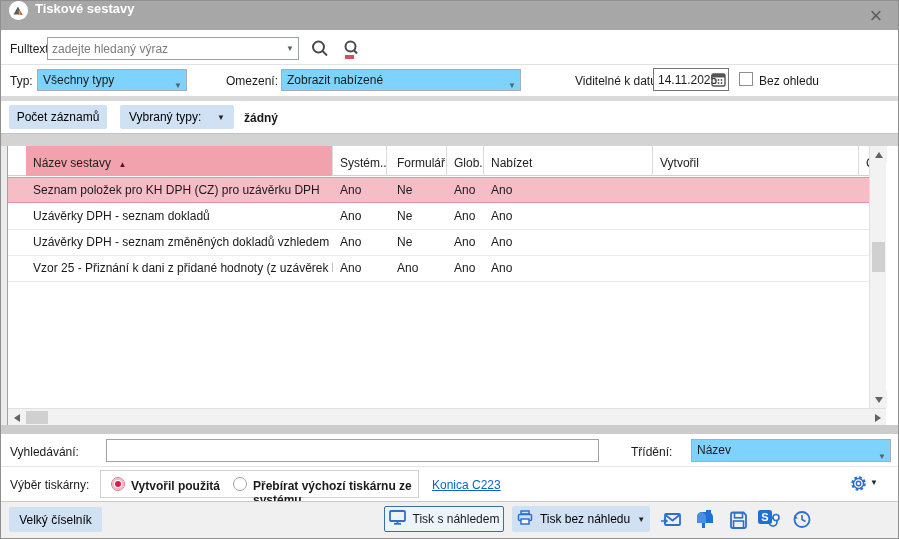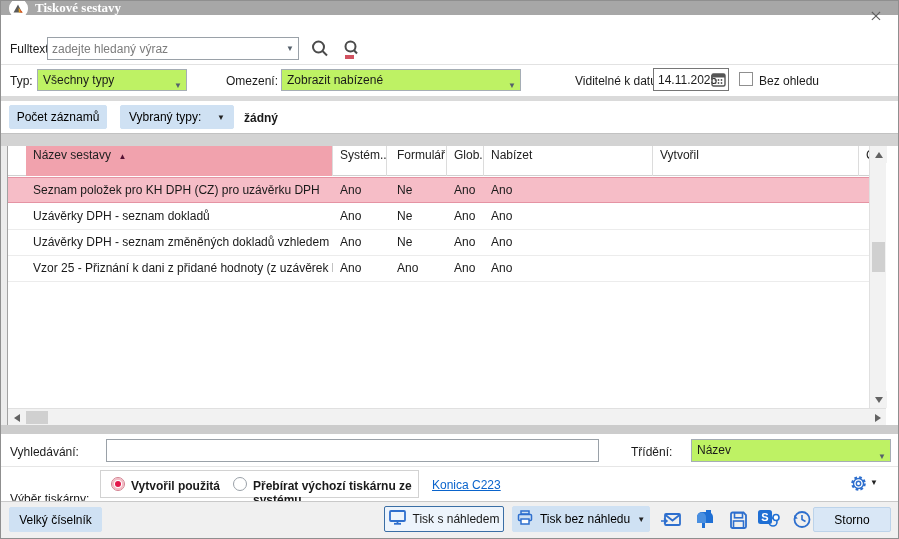--- a/index.html
+++ b/index.html
@@ -1,40 +1,40 @@
 <!DOCTYPE html>
 <html><head>
 <meta charset="utf-8">
 <style>
   * { box-sizing: border-box; margin: 0; padding: 0; }
   html,body { background:#888; }
   body { font-family: "Liberation Sans", "DejaVu Sans", sans-serif; font-size:12px; color:#1a1a1a; }
   .win { position:relative; width:899px; height:539px; background:#fff; border:1px solid #8f8f8f; overflow:hidden; }
 
   
-  .titlebar { position:absolute; left:0; top:0; width:899px; height:14px; background:#a7a7a7; display:flex; align-items:center; padding-left:8px;font-family:Liberation Serif, serif; }
+  .titlebar { position:absolute; left:0; top:0; width:899px; height:29px; background:#a7a7a7; display:flex; padding-left:8px; }
   .logo { width:19px; height:19px; border-radius:50%; background:#fff; position:relative; overflow:hidden; flex:0 0 auto; }
   .logo svg { position:absolute; left:0; top:0; }
   .title-text { color:#fff; font-weight:bold; font-size:13px; margin-left:7px; }
   .close-x { position:absolute; right:12px; top:3px; width:24px; height:24px; color:#5e5e5e; font-size:22px; line-height:24px; text-align:center; cursor:default; }
 
   
   .lbl { position:absolute; color:#1a1a1a; }
-  .combo { position:absolute; background:#bef264; border:1px solid #a5adb5; height:22px; line-height:20px; padding:0 18px 0 5px; overflow:hidden; white-space:nowrap; }
+  .combo { position:absolute; background:#7dd3fc; border:1px solid #a5adb5; height:22px; line-height:20px; padding:0 18px 0 5px; overflow:hidden; white-space:nowrap; }
   .combo .caret { position:absolute; right:4px; top:6px; font-size:8px; color:#55606b; }
   .txtin { position:absolute; background:#fff; border:1px solid #9aa1a8; height:22px; padding:0 4px; font-family:inherit; font-size:12px; color:#1a1a1a; }
   .txtin::placeholder { color:#7c7c7c; }
   .btn-blue { position:absolute; background:#cfe1f3; border:1px solid #cfe1f3; border-radius:2px; text-align:center; font-size:12px; color:#000; display:flex; align-items:center; justify-content:center; }
   .sep { position:absolute; left:0; width:899px; background:#e2e2e2; height:1px; }
   .band { position:absolute; left:0; width:899px; background:#d6d6d6; }
 
   
   .grid-gutter { position:absolute; left:0; top:145px; width:7px; height:279px; background:#ececec; border-right:1px solid #a2a2a2; }
   .thead { position:absolute; left:7px; top:145px; width:861px; height:30px; background:#fff; border-bottom:1px solid #d0d0d0; }
-  .th { position:absolute; top:0; height:30px; line-height:18px; padding-left:7px; border-right:1px solid #dcdcdc; overflow:hidden; white-space:nowrap; color:#222; }
+  .th { position:absolute; top:0; height:30px; line-height:34px; padding-left:7px; border-right:1px solid #dcdcdc; overflow:hidden; white-space:nowrap; color:#222; }
   .th-name { background:#f1a2ad; }
   .sort { font-size:8px; color:#513; margin-left:4px; }
   .trow { position:absolute; left:7px; width:861px; height:26px; background:#fff; border-bottom:1px solid #ececec; }
   .trow.sel { background:#f6bdc7; border-top:1px solid #e593a3; border-bottom:1px solid #e593a3; }
   .td { position:absolute; top:0; height:26px; line-height:25px; padding-left:7px; overflow:hidden; white-space:nowrap; }
 
   
   .vscroll { position:absolute; left:868px; top:145px; width:17px; height:262px; background:#f2f2f2; border-left:1px solid #e0e0e0; }
   .hscroll { position:absolute; left:7px; top:407px; width:878px; height:17px; background:#f2f2f2; border-top:1px solid #e0e0e0; }
   .sb-btn { position:absolute; width:17px; height:17px; background:#f2f2f2; display:flex; align-items:center; justify-content:center; }
@@ -207,21 +207,21 @@
 
   <span class="lbl" style="left:9px; top:444px;">Vyhledávání:</span>
   <input class="txtin" style="left: 105px; top: 438px; width: 493px; height: 23px;" value="">
   <span class="lbl" style="left:630px; top:444px;">Třídění:</span>
   <div class="combo" style="left:690px; top:438px; width:200px; height:23px;">
     <span>Název</span>
     <span class="caret" style="top:7px;">▼</span>
   </div>
   <div class="sep" style="top:465px; background:#e6e6e6;"></div>
 
-  <span class="lbl" style="left:9px; top:491px;">Výběr tiskárny:</span>
+  <span class="lbl" style="left:9px; top:477px;">Výběr tiskárny:</span>
   <div class="groupbox" style="left:99px; top:469px; width:319px; height:28px;">
     <span class="radio on" style="left:10px; top:6px;"></span>
     <span class="lbl bold" style="left:30px; top:8px;">Vytvořil použitá</span>
     <span class="radio off" style="left:132px; top:6px;"></span>
     <span class="lbl" style="left:152px; top:8px;font-weight:bold;">Přebírat výchozí tiskárnu ze systému</span>
   </div>
   <span class="lbl link" style="left:431px; top:477px;">Konica C223</span>
   <span class="icon-btn" style="left:846px; top:471px; width:22px; height:22px;">
     <svg width="19" height="19" viewBox="0 0 19 19">
       <circle cx="9.5" cy="9.5" r="6" fill="none" stroke="#2e6fce" stroke-width="2.6" stroke-dasharray="2.6 2.1"></circle>
@@ -287,17 +287,14 @@
         <circle cx="19" cy="8.5" r="3" fill="#fff" stroke="#1f6fd4" stroke-width="1.6"></circle>
       </svg>
   </span>
   <span class="icon-btn" style="left:788px; top:506px;">
     <svg width="21" height="21" viewBox="0 0 21 21">
         <circle cx="11" cy="10.5" r="7.5" fill="none" stroke="#2e6fce" stroke-width="1.8"></circle>
         <path d="M11 6 v4.5 l3.5 2" fill="none" stroke="#2e6fce" stroke-width="1.6"></path>
         <path d="M3.5 6 L2.8 10 L6.8 9.4 Z" fill="#2e6fce"></path>
       </svg>
   </span>
-  <div class="btn-blue" style="left:812px; top:506px; width:78px; height:25px; background:#d9e7f6; border:1px solid #bcd3ea;">
-    <span>Storno</span>
-  </div>
 
 </div>
 
 </body></html>

